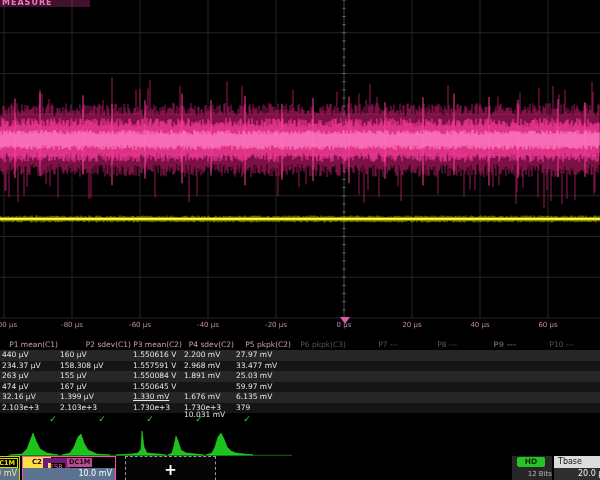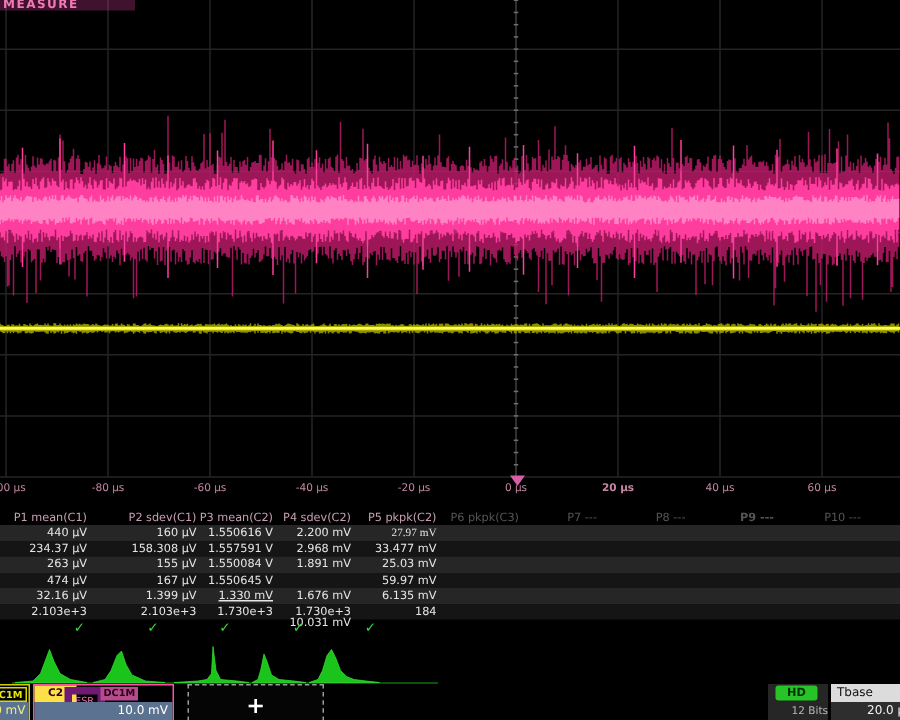--- a/index.html
+++ b/index.html
@@ -18,21 +18,21 @@
     border-left:5px solid transparent;border-right:5px solid transparent;
     border-top:7px solid #d85fa5;}
   
   #measure-table{position:absolute;left:0;top:339px;width:600px;height:95px;font-size:7.5px;}
   .stripe{position:absolute;left:0;width:600px;height:10.5px;}
   .stripe.even{background:#262626;}
   .stripe.odd{background:#151515;}
   .mt-hdr{position:absolute;height:11px;line-height:11px;text-align:right;color:#c9a0b4;
     white-space:nowrap;overflow:hidden;}
   .mt-hdr.dim{color:#555;}
-  .mt-cell{position:absolute;height:26px;line-height:10.5px;text-align:right;color:#e6e6e6;
+  .mt-cell{position:absolute;height:26px;line-height:10.5px;color:#e6e6e6;
     white-space:nowrap;}
   .mt-check{position:absolute;width:14px;height:13px;line-height:13px;color:#3fd43f;
     font-size:9px;font-weight:bold;text-align:center;}
   
   .descbox{position:absolute;top:456px;height:30px;box-sizing:border-box;}
   #c1-box{left:-64px;width:84px;border:1px solid #cfcf00;background:#000;}
   #c1-coupling{position:absolute;right:1px;top:1px;border:1px solid #d8d800;color:#e8e800;
     font-size:6.5px;line-height:8px;padding:0 2px;font-weight:bold;}
   #c1-scale{position:absolute;right:0;top:11px;left:0;height:12px;background:#5b7390;
     color:#ecec8a;font-size:8px;line-height:12px;text-align:right;padding-right:2px;}
@@ -181,21 +181,21 @@
     <span>MEASURE</span>
   </div>
 
   <div id="time-axis">
       <span class="taxis-label" style="left: 4px;">-100 µs</span>
       <span class="taxis-label" style="left: 72px;">-80 µs</span>
       <span class="taxis-label" style="left: 140px;">-60 µs</span>
       <span class="taxis-label" style="left: 208px;">-40 µs</span>
       <span class="taxis-label" style="left: 276px;">-20 µs</span>
       <span class="taxis-label" style="left: 344px;">0 µs</span>
-      <span class="taxis-label" style="left: 412px; font-weight: bold;">20 µs</span>
+      <span class="taxis-label" style="left: 412px;">20 µs</span>
       <span class="taxis-label" style="left: 480px;">40 µs</span>
       <span class="taxis-label" style="left: 548px;">60 µs</span>
     </div>
 
   <div id="trigger-marker"></div>
 
   <div id="measure-table">
       <div class="stripe even" style="top: 11px;"></div>
       <div class="stripe odd" style="top: 21.5px;"></div>
       <div class="stripe even" style="top: 32px;"></div>
@@ -209,21 +209,21 @@
       <div class="mt-hdr" style="left: 236px; width: 55px; top: 0px;">P5 pkpk(C2)</div>
       <div class="mt-hdr dim" style="left: 296px; width: 50px; top: 0px;">P6 pkpk(C3)</div>
       <div class="mt-hdr dim" style="left: 352px; width: 46px; top: 0px;">P7 ---</div>
       <div class="mt-hdr dim" style="left: 410px; width: 47px; top: 0px;">P8 ---</div>
       <div class="mt-hdr dim" style="left: 469px; width: 47px; top: 0px; font-weight: bold;">P9 ---</div>
       <div class="mt-hdr dim" style="left: 527px; width: 47px; top: 0px;">P10 ---</div>
       <div class="mt-cell" style="left: 2px; width: 56px; top: 11px;">440 µV</div>
       <div class="mt-cell" style="left: 60px; width: 71px; top: 11px;">160 µV</div>
       <div class="mt-cell" style="left: 133px; width: 49px; top: 11px;">1.550616 V</div>
       <div class="mt-cell" style="left: 184px; width: 50px; top: 11px;">2.200 mV</div>
-      <div class="mt-cell" style="left: 236px; width: 55px; top: 11px; font-family: Liberation Serif, serif;">27.97 mV</div>
+      <div class="mt-cell" style="left: 236px; width: 55px; top: 11px;">27.97 mV</div>
       <div class="mt-cell" style="left: 2px; width: 56px; top: 21.5px;">234.37 µV</div>
       <div class="mt-cell" style="left: 60px; width: 71px; top: 21.5px;">158.308 µV</div>
       <div class="mt-cell" style="left: 133px; width: 49px; top: 21.5px;">1.557591 V</div>
       <div class="mt-cell" style="left: 184px; width: 50px; top: 21.5px;">2.968 mV</div>
       <div class="mt-cell" style="left: 236px; width: 55px; top: 21.5px;">33.477 mV</div>
       <div class="mt-cell" style="left: 2px; width: 56px; top: 32px;">263 µV</div>
       <div class="mt-cell" style="left: 60px; width: 71px; top: 32px;">155 µV</div>
       <div class="mt-cell" style="left: 133px; width: 49px; top: 32px;">1.550084 V</div>
       <div class="mt-cell" style="left: 184px; width: 50px; top: 32px;">1.891 mV</div>
       <div class="mt-cell" style="left: 236px; width: 55px; top: 32px;">25.03 mV</div>
@@ -234,21 +234,21 @@
       <div class="mt-cell" style="left: 236px; width: 55px; top: 42.5px;">59.97 mV</div>
       <div class="mt-cell" style="left: 2px; width: 56px; top: 53px;">32.16 µV</div>
       <div class="mt-cell" style="left: 60px; width: 71px; top: 53px;">1.399 µV</div>
       <div class="mt-cell" style="left: 133px; width: 49px; top: 53px; text-decoration: underline;">1.330 mV</div>
       <div class="mt-cell" style="left: 184px; width: 50px; top: 53px;">1.676 mV</div>
       <div class="mt-cell" style="left: 236px; width: 55px; top: 53px;">6.135 mV</div>
       <div class="mt-cell" style="left: 2px; width: 56px; top: 63.5px;">2.103e+3</div>
       <div class="mt-cell" style="left: 60px; width: 71px; top: 63.5px;">2.103e+3</div>
       <div class="mt-cell" style="left: 133px; width: 49px; top: 63.5px;">1.730e+3</div>
       <div class="mt-cell" style="left: 184px; width: 50px; top: 63.5px;">1.730e+3</div>
-      <div class="mt-cell" style="left: 236px; width: 55px; top: 63.5px;">184</div>
+      <div class="mt-cell" style="left: 236px; width: 55px; top: 63.5px;">379</div>
       <div class="mt-check" style="left: 46px; top: 74px;">✓</div>
       <div class="mt-check" style="left: 95px; top: 74px;">✓</div>
       <div class="mt-check" style="left: 143px; top: 74px;">✓</div>
       <div class="mt-check" style="left: 192px; top: 74px;">✓</div>
       <div class="mt-check" style="left: 240px; top: 74px;">✓</div>
     </div>
 
   <svg id="histicon-svg" width="600" height="480">
       <line x1="8" y1="455.3" x2="292" y2="455.3" stroke="#1bc41b" stroke-width="1" opacity="0.55"></line>
       <path d="M10 455L22 454L27 449L30 441L33 433L36 441L40 449L47 453L58 455Z" fill="#1bc41b" stroke="#35e035" stroke-width="0.5"></path>

